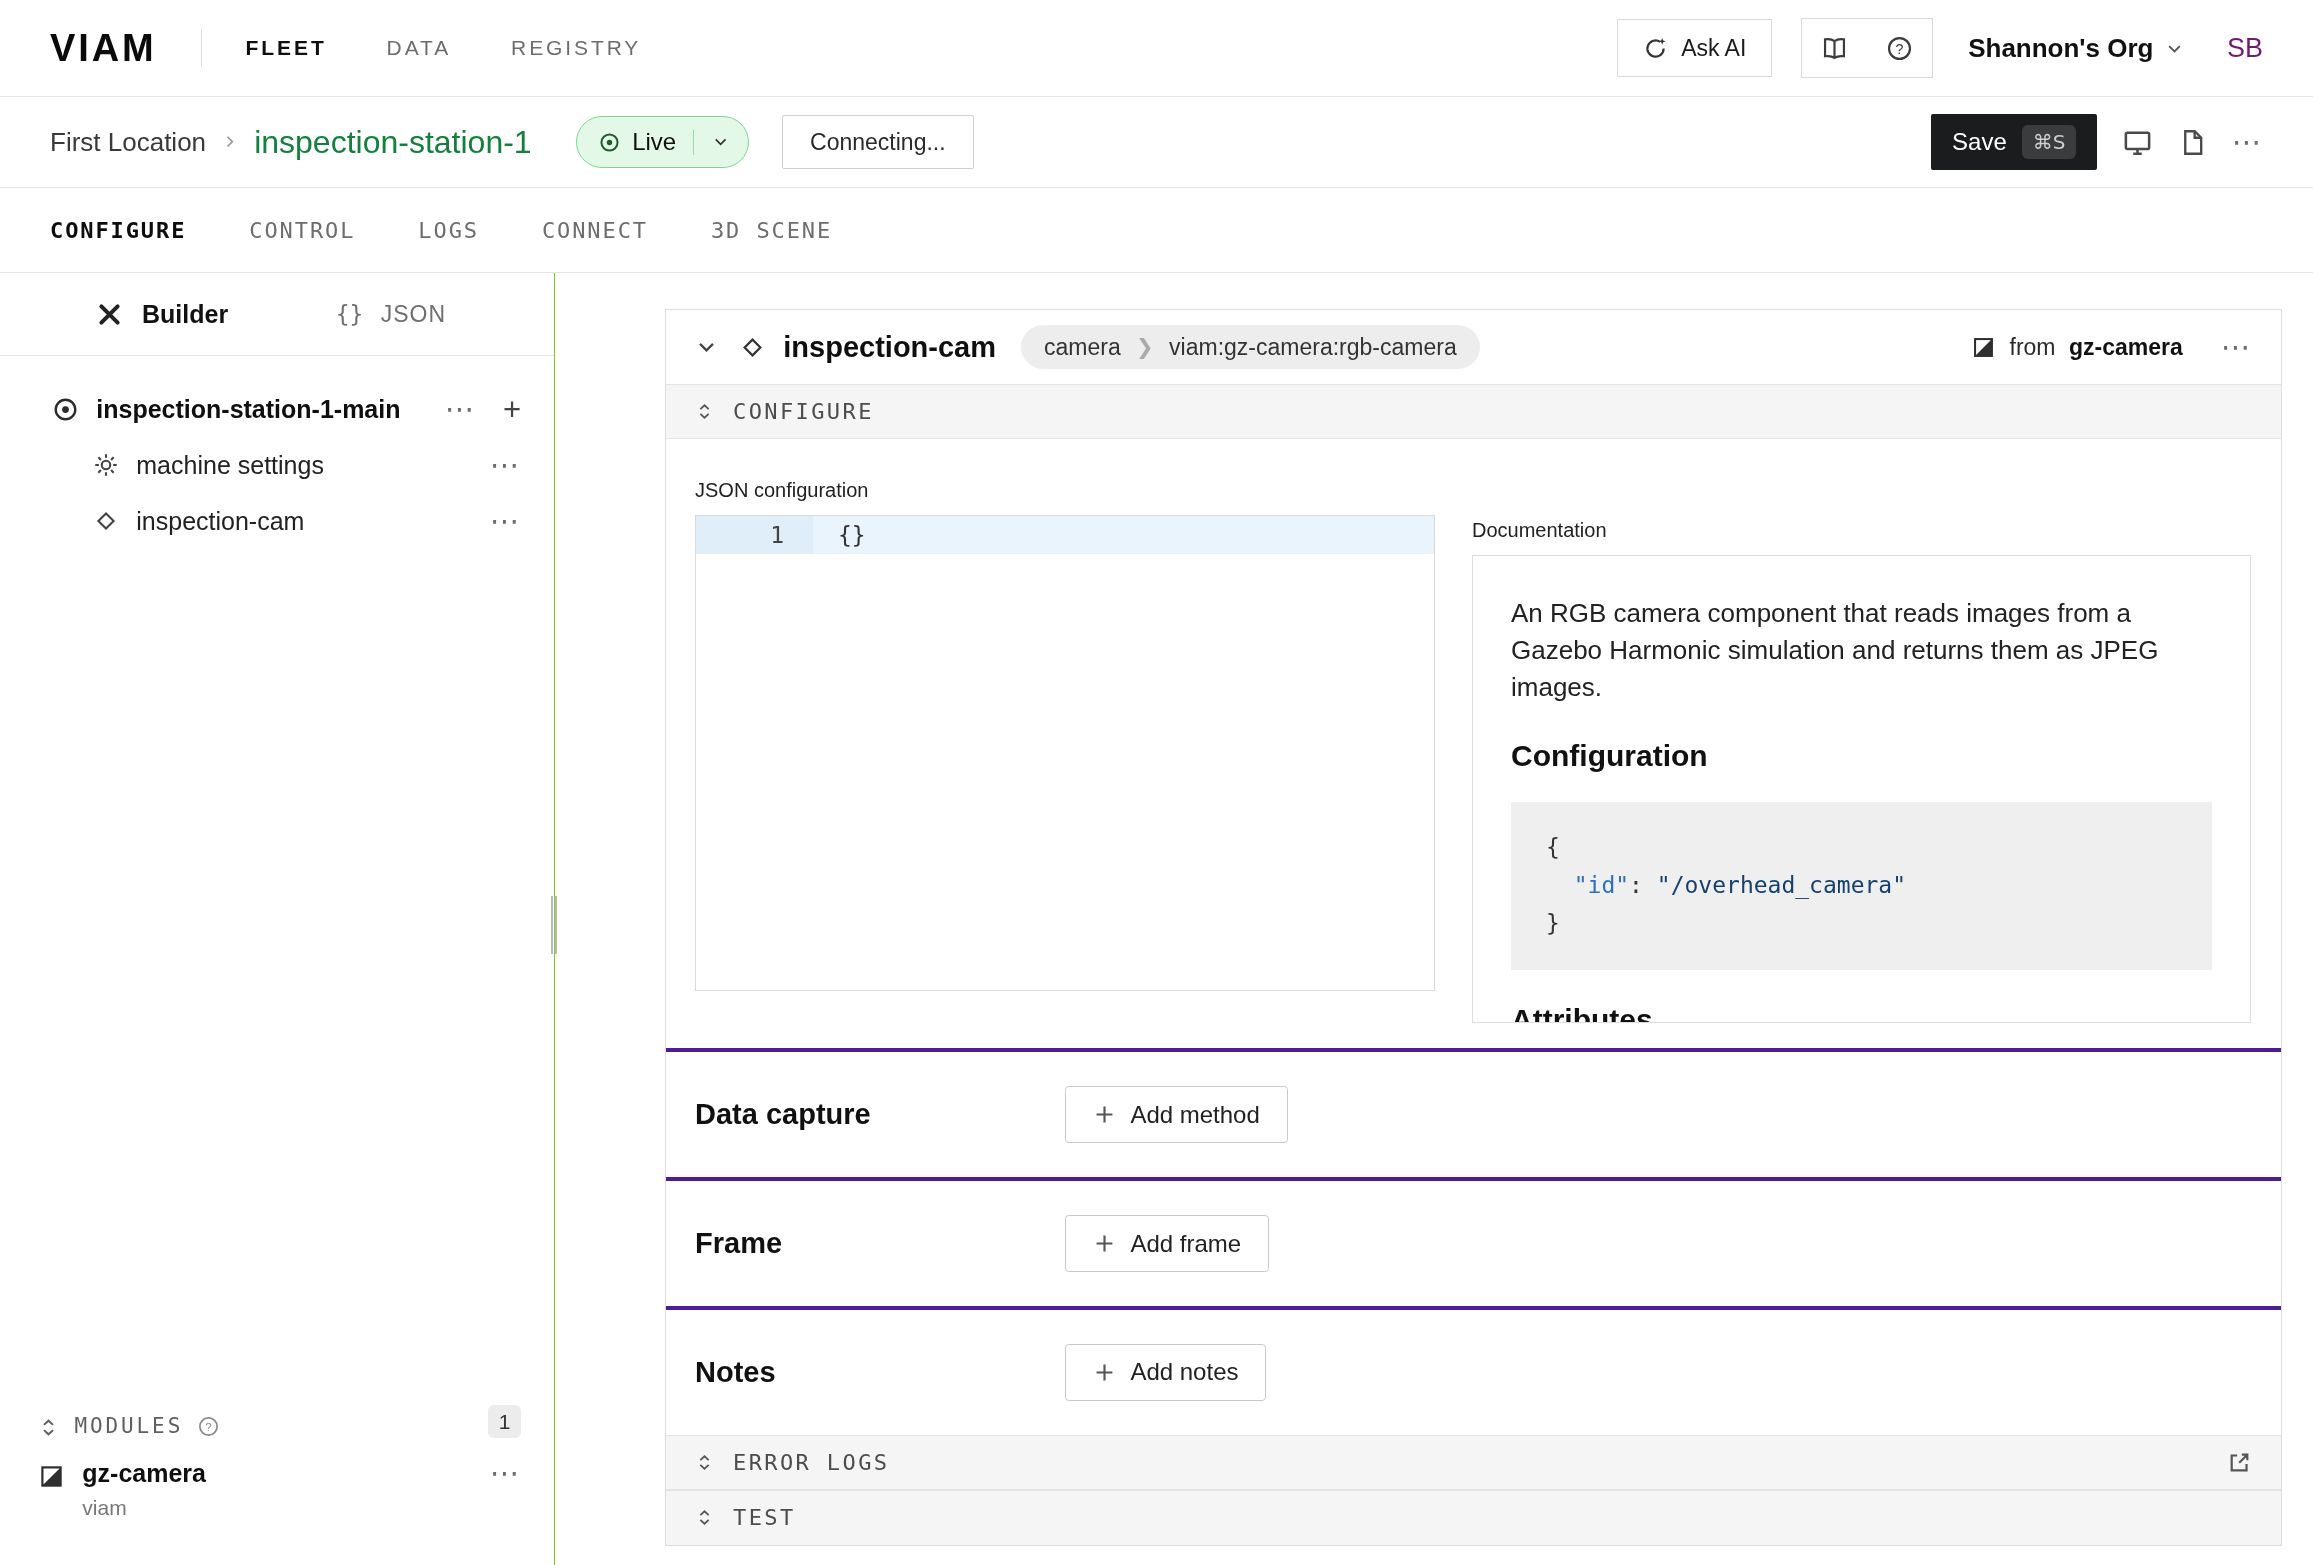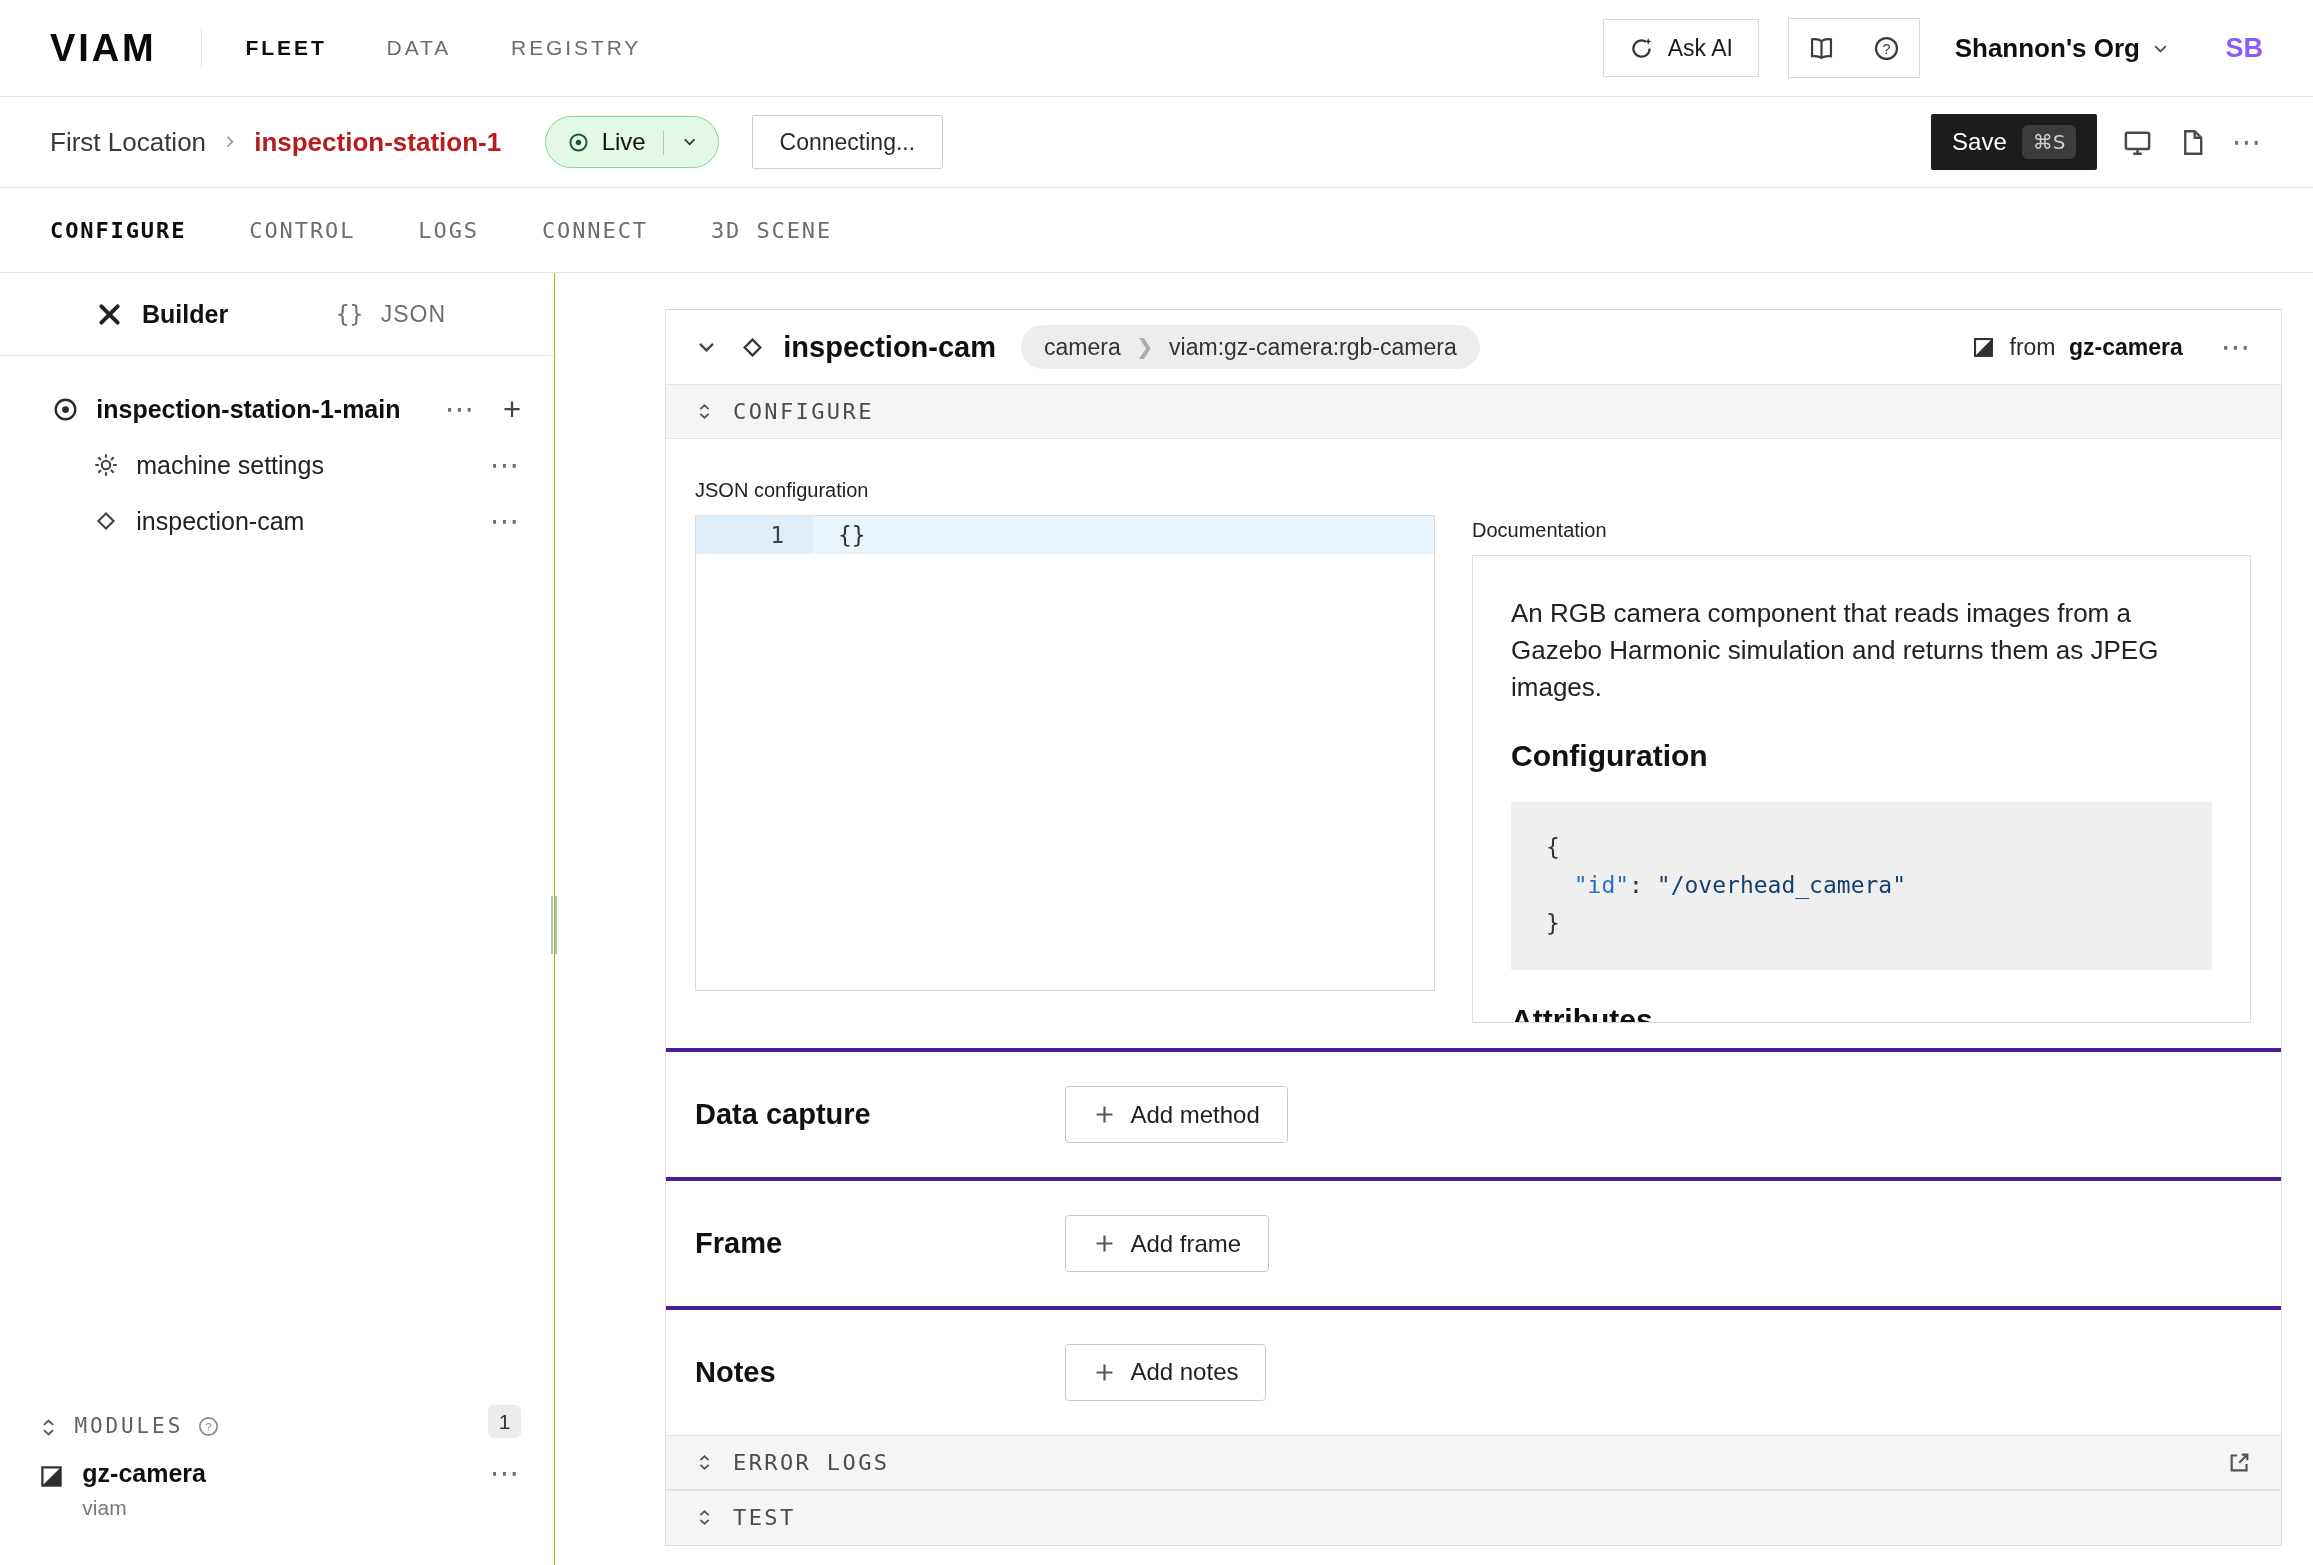--- a/index.html
+++ b/index.html
@@ -15,27 +15,27 @@
   .logo { font-size:38px; font-weight:800; letter-spacing:2.9px; color:#0a0a0a; }
   .nav-divider { width:1px; height:38px; background:#ddd; margin:0 44px; }
   .nav-items { display:flex; gap:60px; align-items:center; }
   .nav-item { font-size:21px; letter-spacing:2.9px; color:#6d6d6d; font-weight:500; cursor:pointer; }
   .nav-item.active { color:#0f0f0f; font-weight:700; }
   .topnav-right { margin-left:auto; display:flex; align-items:center; gap:29px; }
   .askai-btn { display:flex; align-items:center; gap:13.4px; border:1px solid #d9d9d9; padding:14.4px 25px; font-size:23px; color:#1c1c1c; background:#fff; cursor:pointer; }
   .icon-group { display:flex; align-items:center; border:1px solid #d9d9d9; }
   .icon-group .ic-btn { padding:15.4px 19px; color:#3c3c3c; cursor:pointer; display:flex; align-items:center; }
   .org-switcher { display:flex; align-items:center; gap:11.5px; font-size:26px; font-weight:700; color:#111; cursor:pointer; margin-left:5.8px; }
-  .avatar { font-size:27px; font-weight:700; color:#8b5cf6; margin-left:26px; cursor:pointer; }
+  .avatar { font-size:27px; font-weight:400; color:#701a75; margin-left:14px; cursor:pointer; }
 
   
   .machine-bar { height:91px; flex:0 0 91px; border-bottom:1px solid #e3e3e3; display:flex; align-items:center; padding:0 50px; }
   .crumb-loc { font-size:26px; color:#3a3a3a; cursor:pointer; }
   .crumb-sep { margin:0 15.4px; color:#9a9a9a; display:flex; }
-  .crumb-machine { font-size:26px; font-weight:700; color:#b91c1c; }
+  .crumb-machine { font-size:32px; font-weight:400; color:#15803d; }
   .live-pill { margin-left:44px; display:flex; align-items:center; gap:11.5px; background:#e4f8e7; border:1px solid #7fd694; border-radius:29px; padding:10.6px 19px 10.6px 21px; cursor:pointer; }
   .live-pill .lbl { font-size:24px; color:#111; font-weight:500; }
   .live-div { width:1px; height:25px; background:#9bd8a6; margin:0 5.8px; }
   .connecting-btn { margin-left:33px; border:1px solid #cfcfcf; background:#fff; padding:12.5px 27px; font-size:23px; color:#2a2a2a; border-radius:1.9px; cursor:pointer; }
   .machine-right { margin-left:auto; display:flex; align-items:center; gap:25px; }
   .unsaved-box { display:flex; align-items:center; gap:11.5px; background:#eaf1fc; border:1px solid #3a6fe0; padding:12.5px 23px; font-size:24px; color:#2c5fd4; border-radius:1.9px; }
   .discard { font-weight:500; cursor:pointer; }
   .save-btn { display:flex; align-items:center; gap:15.4px; background:#1b1c1e; color:#fff; font-size:24px; padding:11.5px 21px; border-radius:1.9px; border:none; cursor:pointer; }
   .kbd { background:#3b3c3e; color:#cfcfcf; border-radius:5.8px; padding:4.8px 10.6px; font-size:20px; font-family:"DejaVu Sans", sans-serif; }
   .mach-ic { color:#4a4a4a; cursor:pointer; }

